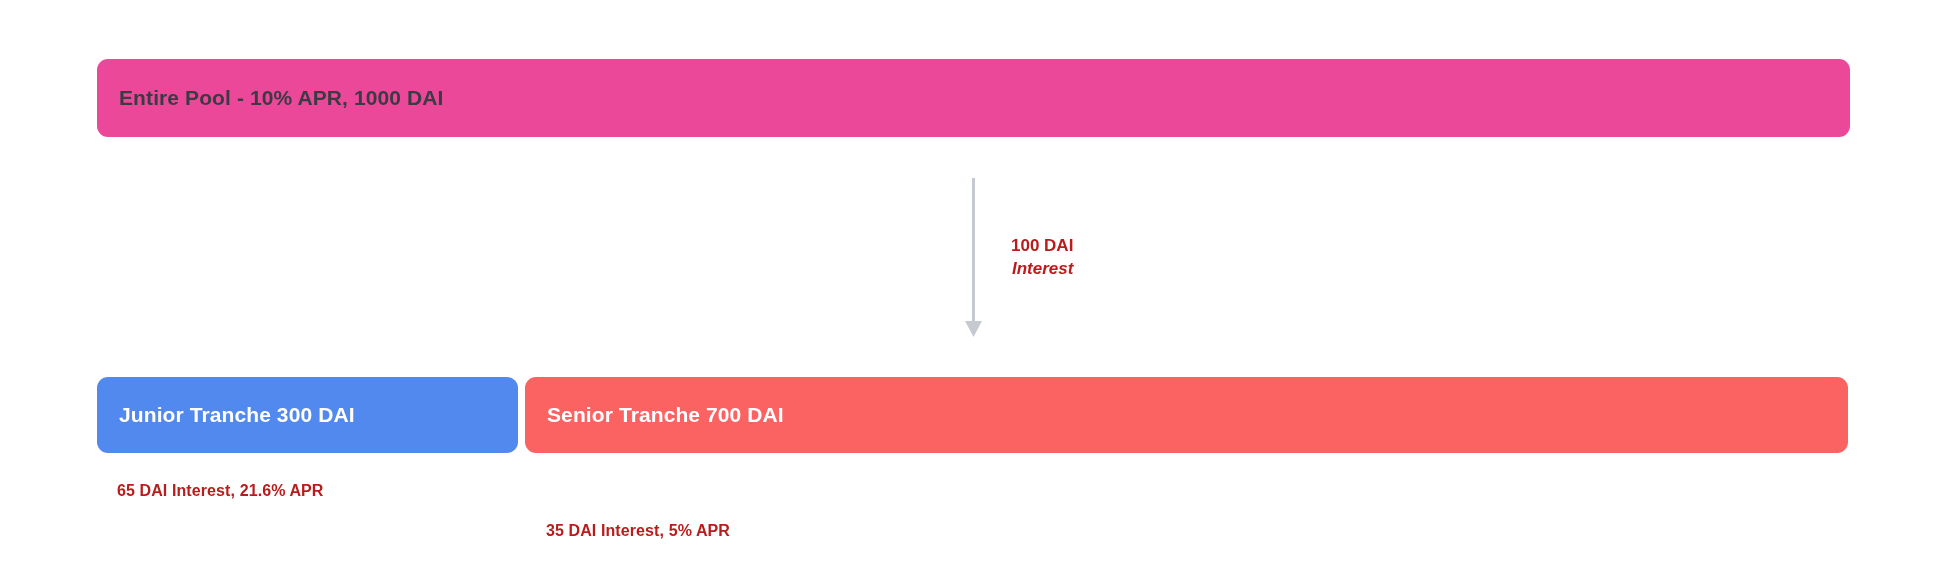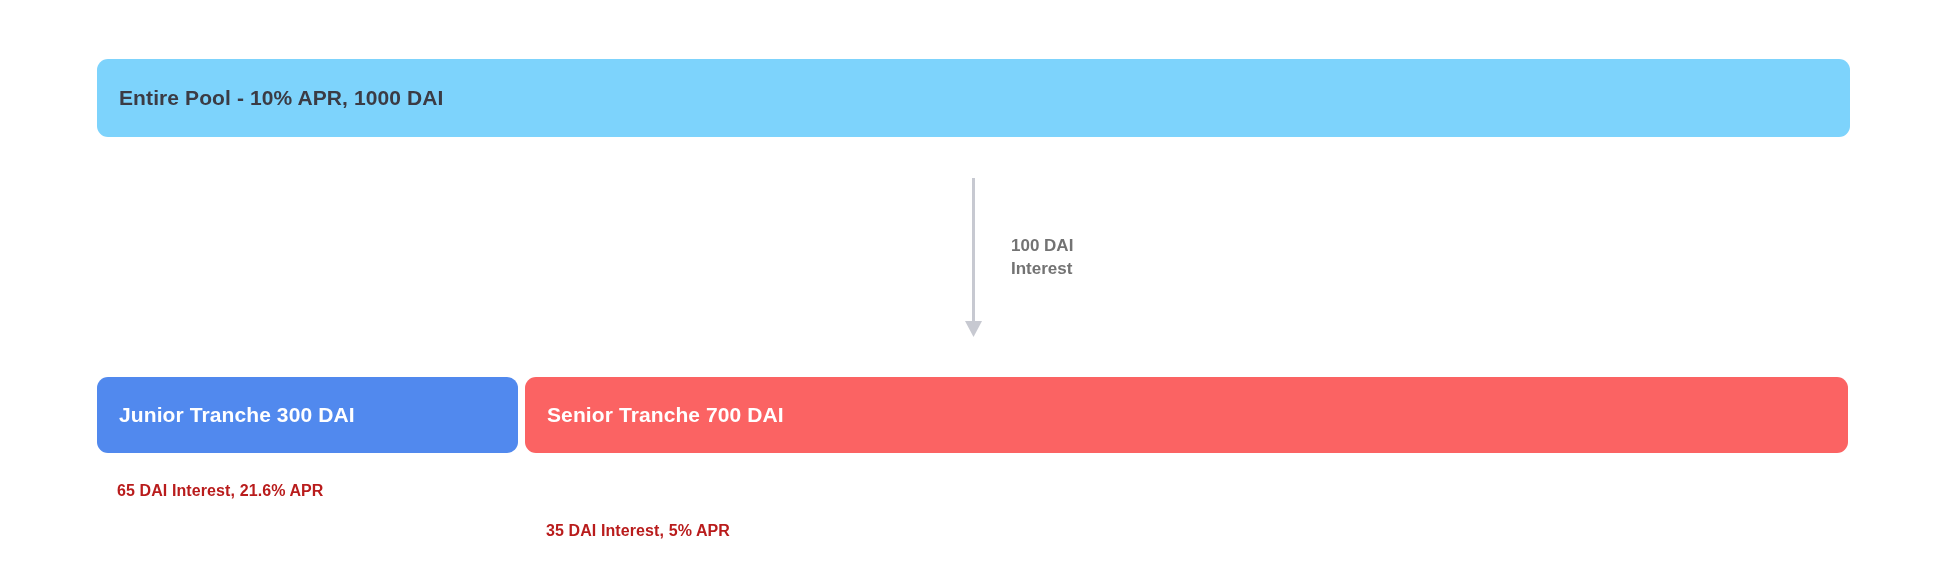--- a/index.html
+++ b/index.html
@@ -22,21 +22,21 @@
     background: #ffffff;
   }
 
   
   .pool-bar {
     position: absolute;
     left: 97px;
     top: 59px;
     width: 1753px;
     height: 78px;
-    background: #7dd3fc;
+    background: #ec4899;
     border-radius: 11px;
     box-sizing: border-box;
     display: flex;
     align-items: center;
   }
   .pool-bar-label {
     margin-left: 22px;
     font-size: 21px;
     font-weight: bold;
     letter-spacing: 0.1px;
@@ -56,25 +56,27 @@
     display: block;
   }
 
   .arrow-label {
     position: absolute;
     left: 1011px;
     top: 234px;
     font-size: 17px;
     font-weight: bold;
     line-height: 23px;
-    color: #737373;
+    color: #b91c1c;
     white-space: nowrap;
+    text-align: right;
   }
   .arrow-label .line2 {
     display: block;
+    font-style: italic;
   }
 
   
   .tranche-row {
     position: absolute;
     left: 97px;
     top: 377px;
     width: 1751px;
     height: 76px;
     display: flex;

